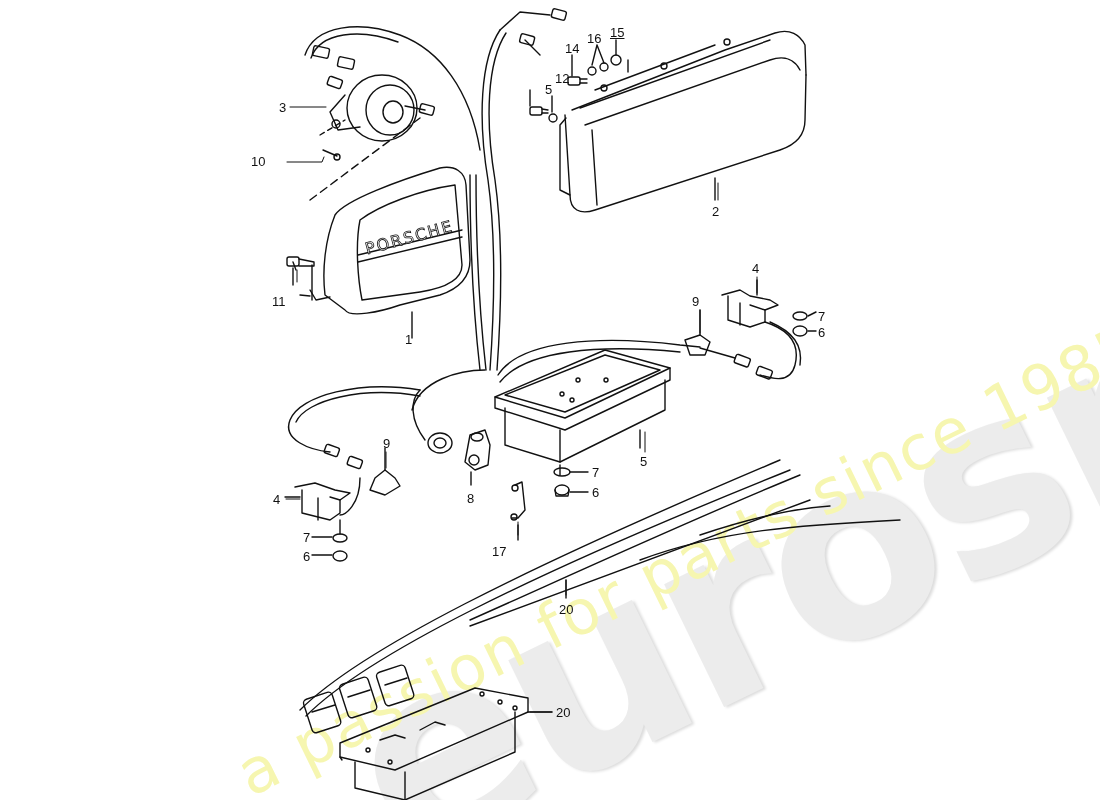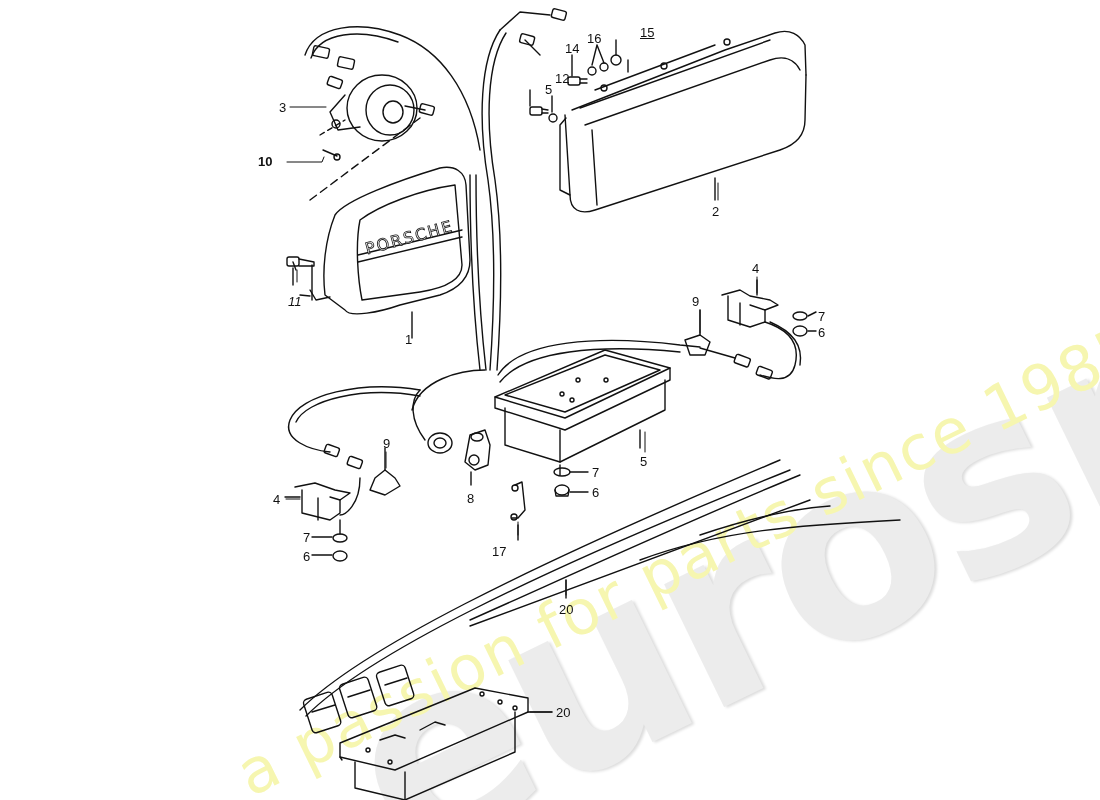--- a/index.html
+++ b/index.html
@@ -226,23 +226,23 @@
   <div class="lbl callout" style="left:640px; top:455px;">5</div>
   <div class="lbl callout" style="left:818px; top:326px;">6</div>
   <div class="lbl callout" style="left:592px; top:486px;">6</div>
   <div class="lbl callout" style="left:303px; top:550px;">6</div>
   <div class="lbl callout" style="left:818px; top:310px;">7</div>
   <div class="lbl callout" style="left:592px; top:466px;">7</div>
   <div class="lbl callout" style="left:303px; top:531px;">7</div>
   <div class="lbl callout" style="left:467px; top:492px;">8</div>
   <div class="lbl callout" style="left:692px; top:295px;">9</div>
   <div class="lbl callout" style="left:383px; top:437px;">9</div>
-  <div class="lbl callout" style="left:258px; top:155px;font-weight:bold;">10</div>
-  <div class="lbl callout" style="left:288px; top:295px;font-style:italic;">11</div>
+  <div class="lbl callout" style="left:251px; top:155px;">10</div>
+  <div class="lbl callout" style="left:272px; top:295px;">11</div>
   <div class="lbl callout" style="left:555px; top:72px;">12</div>
   <div class="lbl callout" style="left:545px; top:83px;">5</div>
   <div class="lbl callout" style="left:565px; top:42px;">14</div>
-  <div class="lbl callout" style="left:640px; top:26px;text-decoration:underline;">15</div>
+  <div class="lbl callout" style="left:610px; top:26px;text-decoration:underline;">15</div>
   <div class="lbl callout" style="left:587px; top:32px;">16</div>
   <div class="lbl callout" style="left:492px; top:545px;">17</div>
   <div class="lbl callout" style="left:556px; top:706px;">20</div>
   <div class="lbl callout" style="left:559px; top:603px;">20</div>
 </div>
 
 </body></html>

